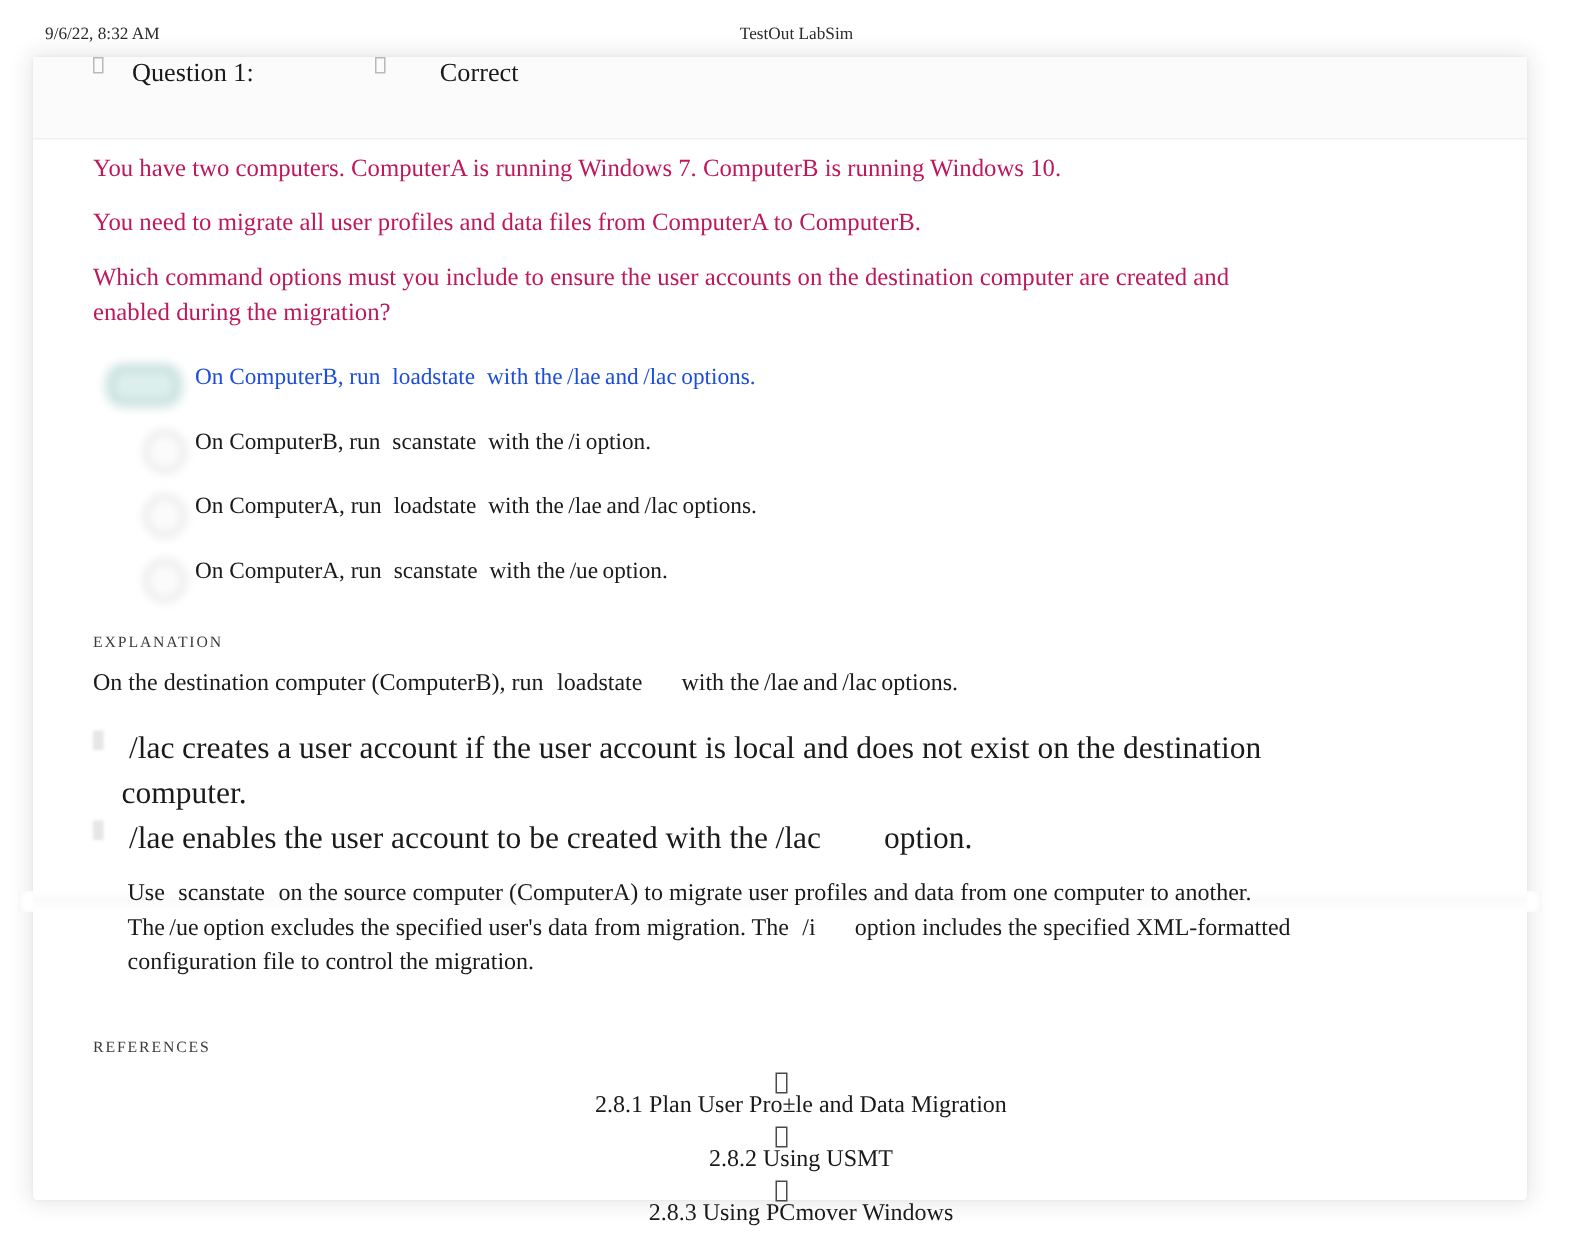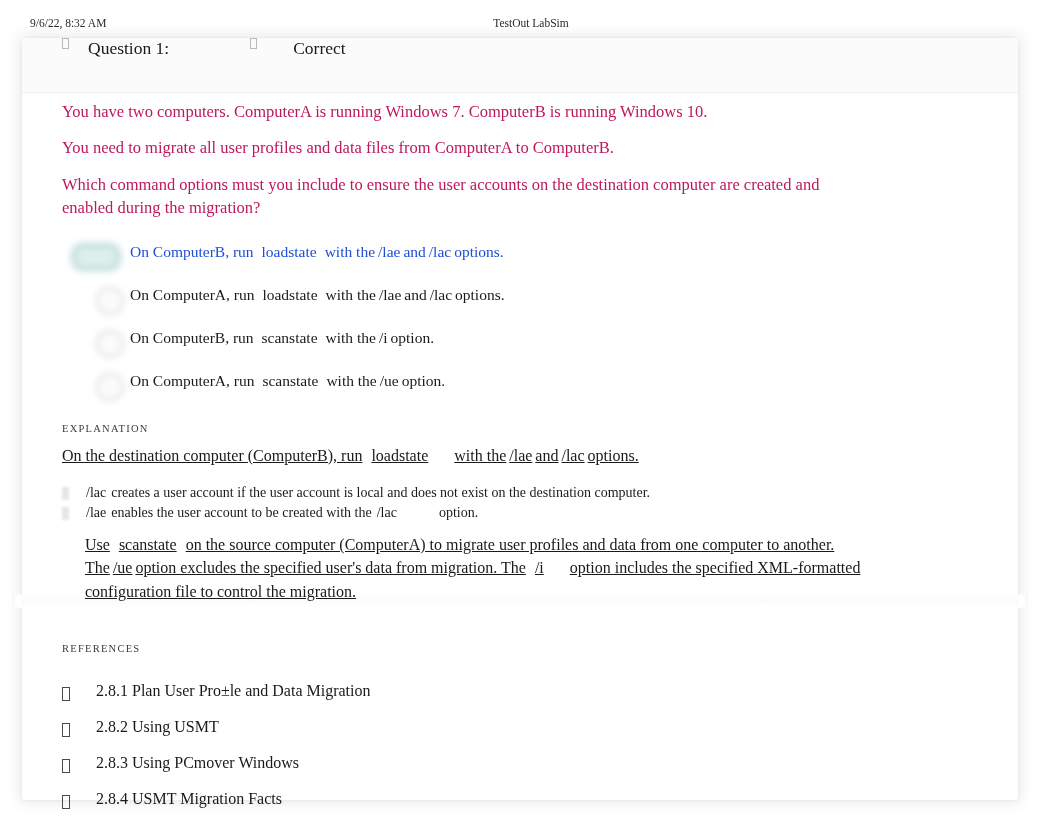--- a/index.html
+++ b/index.html
@@ -193,34 +193,33 @@
 
   .explanation {
     margin-top: 26px;
   }
   .exp-p {
     font-size: 16px;
     line-height: 1.45;
     margin: 0 0 2px 0;
     color: #1a1a1a;
     max-width: 815px;
-    text-decoration: underline;
   }
   .exp-p .code { padding: 0 9px; white-space: nowrap; }
   .exp-p .code.tight { padding: 0 3px; }
   .exp-p .code.wide { padding: 0 26px 0 9px; }
 
   .exp-list {
     margin: 16px 0 0 0;
     padding: 0;
     list-style: none;
     position: relative;
   }
   .exp-list li {
-    font-size: 14px;
+    font-size: 21px;
     line-height: 1.44;
     color: #1a1a1a;
     padding-left: 19px;
     position: relative;
     max-width: 830px;
   }
   .exp-list li .li-tofu {
     position: absolute;
     left: 0;
     top: 4px;
@@ -241,24 +240,25 @@
   .references {
     margin-top: 40px;
   }
   .ref-list {
     margin: 8px 0 0 0;
     padding: 0;
     list-style: none;
   }
   .ref-list li {
     display: flex;
-    align-items: flex-end;
+    align-items: center;
     height: 36px;
     font-size: 16px;
     color: #1a1a1a;
+    flex-direction: column;
   }
   .ref-list li .ref-tofu {
     display: inline-block;
     width: 8px;
     height: 14px;
     border: 1px solid #4a4a4a;
     box-sizing: border-box;
     flex: 0 0 auto;
     position: relative;
     top: 1px;
@@ -295,25 +295,25 @@
     <p class="stem-p">You need to migrate all user profiles and data files from ComputerA to ComputerB.</p>
     <p class="stem-p">Which command options must you include to ensure the user accounts on the destination computer are created and enabled during the migration?</p>
 
     <div class="options">
 
       <div class="option correct">
         <span class="radio-blur"></span><span>On ComputerB, run</span><span class="code">loadstate</span><span>with the</span><span class="code tight">/lae</span><span>and</span><span class="code tight">/lac</span><span>options.</span>
       </div>
 
       <div class="option">
+        <span class="radio-blur"></span><span>On ComputerB, run</span><span class="code">scanstate</span><span>with the</span><span class="code tight">/i</span><span>option.</span>
+      </div>
+
+      <div class="option">
         <span class="radio-blur"></span><span>On ComputerA, run</span><span class="code">loadstate</span><span>with the</span><span class="code tight">/lae</span><span>and</span><span class="code tight">/lac</span><span>options.</span>
-      </div>
-
-      <div class="option">
-        <span class="radio-blur"></span><span>On ComputerB, run</span><span class="code">scanstate</span><span>with the</span><span class="code tight">/i</span><span>option.</span>
       </div>
 
       <div class="option">
         <span class="radio-blur"></span><span>On ComputerA, run</span><span class="code">scanstate</span><span>with the</span><span class="code tight">/ue</span><span>option.</span>
       </div>
 
     </div>
 
     <div class="explanation">
       <div class="sec-label">EXPLANATION</div>

